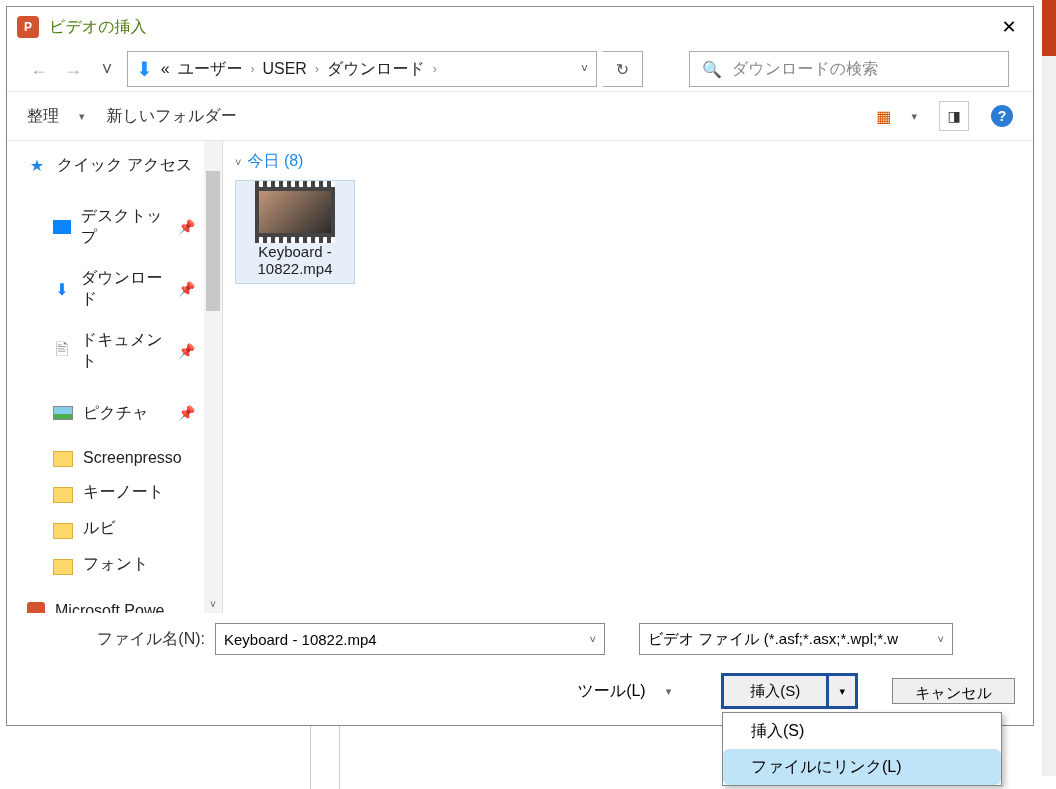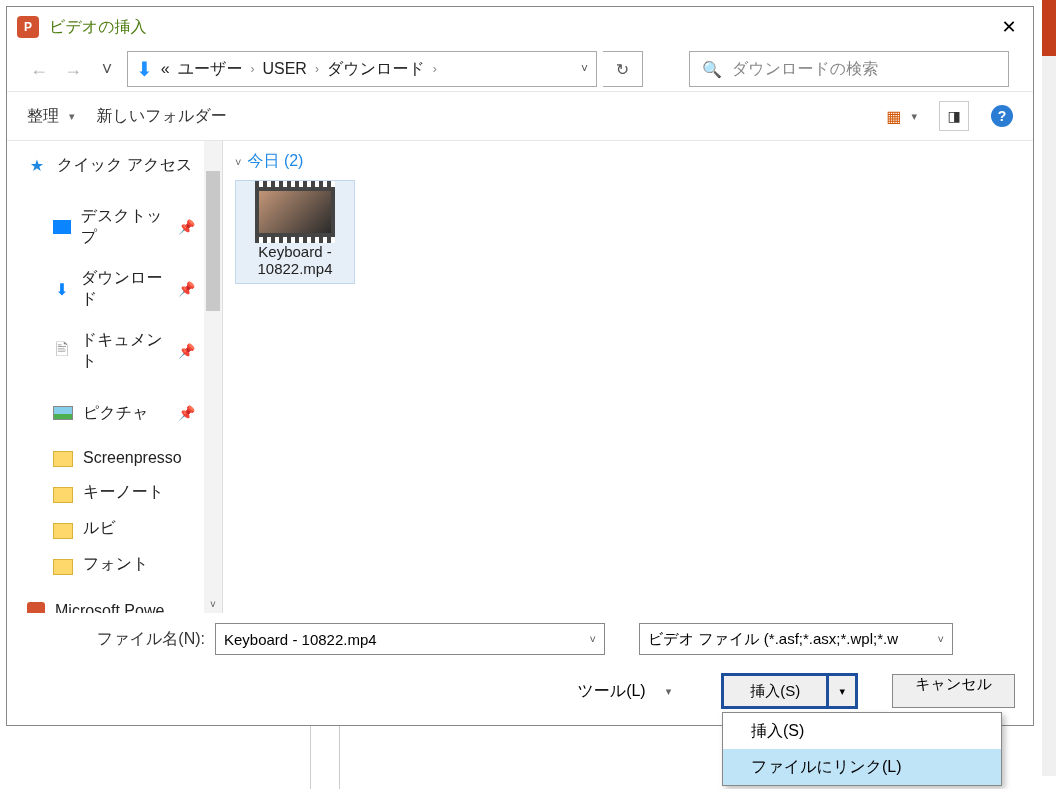--- a/index.html
+++ b/index.html
@@ -24,21 +24,21 @@
   .path-icon { color:#1e90ff; font-size:20px; }
   .crumb-sep { color:#888; font-size:12px; }
   .expand-down { margin-left:auto; color:#555; font-size:12px; }
   .refresh-box { width:40px; height:36px; border:1px solid #aaa; border-left:none; display:flex; align-items:center; justify-content:center; font-size:16px; color:#555; }
   .search-box { flex: 0 0 320px; height:36px; border:1px solid #aaa; display:flex; align-items:center; padding:0 12px; margin-left:40px; color:#888; font-size:16px; gap:10px; }
   .search-icon { color:#999; }
 
   
   .toolbar { height:50px; display:flex; align-items:center; padding:0 20px; gap:22px; border-top:1px solid #e6e6e6; border-bottom:1px solid #e6e6e6; font-size:16px; color:#333; }
   .toolbar .spacer { flex:1; }
-  .tb-btn { display:flex; align-items:center; gap:10px; cursor:pointer; }
+  .tb-btn { display:flex; align-items:center; gap:20px; cursor:pointer; }
   .view-btn { width:30px; height:30px; border:1px solid #ccc; display:flex; align-items:center; justify-content:center; font-size:14px; }
   .dropdown-caret { font-size:11px; color:#666; }
   .help-icon { width:22px; height:22px; border-radius:50%; background:#2b7cd3; color:#fff; font-weight:bold; display:flex; align-items:center; justify-content:center; font-size:14px; }
 
   
   .mainarea { position:absolute; top:134px; left:0; right:0; bottom:112px; display:flex; }
   .sidebar { width:216px; border-right:1px solid #ddd; overflow:hidden; position:relative; }
   .sidebar-scroll { position:absolute; right:0; top:0; bottom:0; width:18px; background:#f3f3f3; }
   .sidebar-scroll-thumb { position:absolute; left:2px; top:30px; width:14px; height:140px; background:#c8c8c8; }
   .side-list { padding:6px 0 6px 20px; }
@@ -67,29 +67,29 @@
   .thumb::after { bottom:-10px; }
 
   
   .bottomarea { position:absolute; bottom:0; left:0; right:0; height:112px; padding:10px 18px 16px 18px; }
   .filename-row { display:flex; align-items:center; gap:10px; }
   .filename-label { width:180px; text-align:right; font-size:16px; color:#333; }
   .filename-input { width:390px; height:32px; border:1px solid #888; padding:0 8px; font-size:15px; display:flex; align-items:center; justify-content:space-between; }
   .filetype-select { width:314px; height:32px; border:1px solid #888; padding:0 8px; font-size:15px; display:flex; align-items:center; justify-content:space-between; white-space:nowrap; overflow:hidden; }
   .btnrow { display:flex; align-items:center; gap:10px; margin-top:18px; justify-content:flex-end; }
   .tools { margin-right:40px; font-size:16px; display:flex; align-items:center; gap:20px; }
-  .btn { height:34px; border:1px solid #888; background:#efefef; padding:0 22px; font-size:15px; display:flex; align-items:flex-start; cursor:pointer; }
+  .btn { height:26px; border:1px solid #888; background:#efefef; padding:0 22px; font-size:15px; display:flex; align-items:flex-end; cursor:pointer; }
   .insert-split { display:flex; border:3px solid #1e4f9c; }
   .insert-main { height:30px; padding:0 26px; background:#efefef; font-size:15px; display:flex; align-items:center; border-right:3px solid #1e4f9c; cursor:pointer; }
   .insert-drop { width:26px; height:30px; background:#efefef; display:flex; align-items:center; justify-content:center; font-size:11px; cursor:pointer; }
 
   
   .insert-menu { position:absolute; left:722px; top:712px; width:280px; border:1px solid #888; background:#fff; box-shadow:3px 3px 6px rgba(0,0,0,0.25); z-index:50; }
   .menu-item { height:36px; display:flex; align-items:center; padding:0 28px; font-size:16px; cursor:pointer; }
-  .menu-item.hl { background:#bfe3f7; }
+  .menu-item.hl { background:#bfe3f7;border-radius:6px; }
 
   
   .bg-stripe { position:absolute; right:0; top:56px; width:14px; height:720px; background:#f0f0f0; }
   .bg-red { position:absolute; right:0; top:0; width:14px; height:56px; background:#c43e1c; }
   .ruler { position:absolute; left:310px; top:720px; width:30px; height:70px; border:1px solid #ccc; background:#fff; font-size:10px; color:#888; writing-mode:vertical-rl; }
 </style>
 </head>
 <body>
 
 <div class="bg-red"></div>
@@ -199,21 +199,21 @@
       </div>
       <div class="sidebar-scroll">
         <div class="sidebar-scroll-thumb"></div>
         <div class="scroll-down">˅</div>
       </div>
     </div>
 
     <div class="content">
       <div class="group-header">
         <span class="group-caret">˅</span>
-        <span>今日 (2)</span>
+        <span>今日 (8)</span>
       </div>
       <div class="file-item">
         <div class="thumb"></div>
         <div>Keyboard - 10822.mp4</div>
       </div>
     </div>
   </div>
 
   <div class="bottomarea">
     <div class="filename-row">

